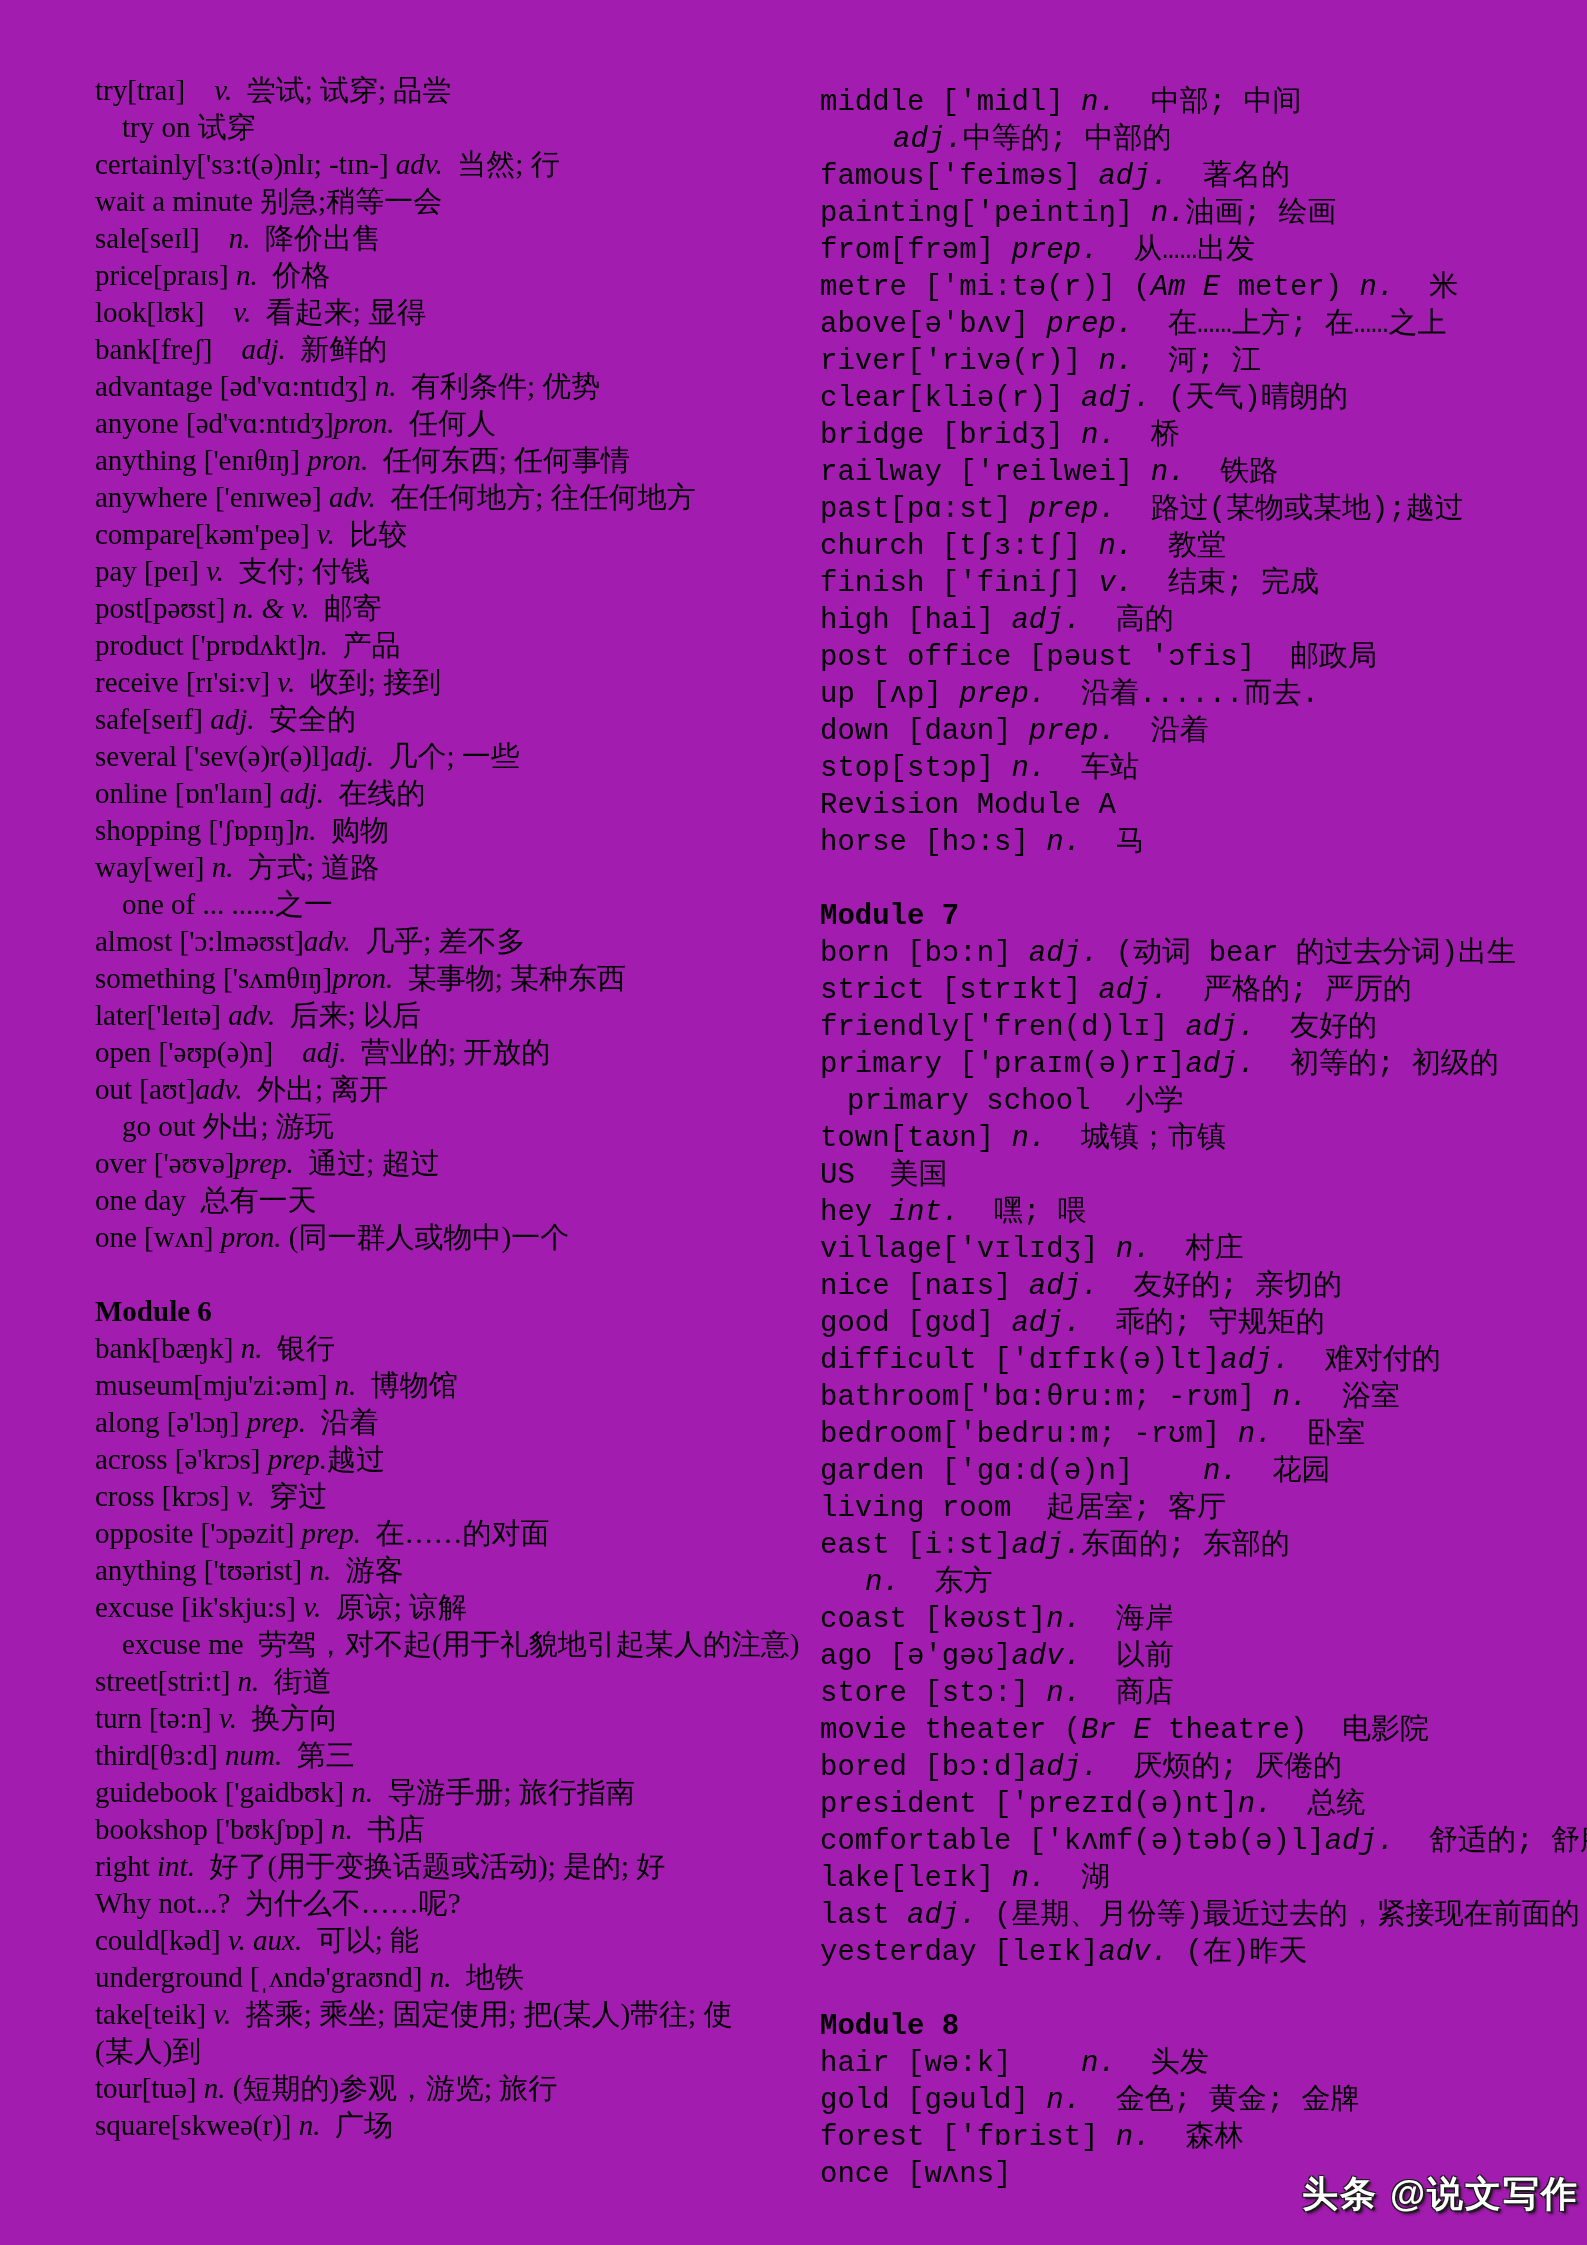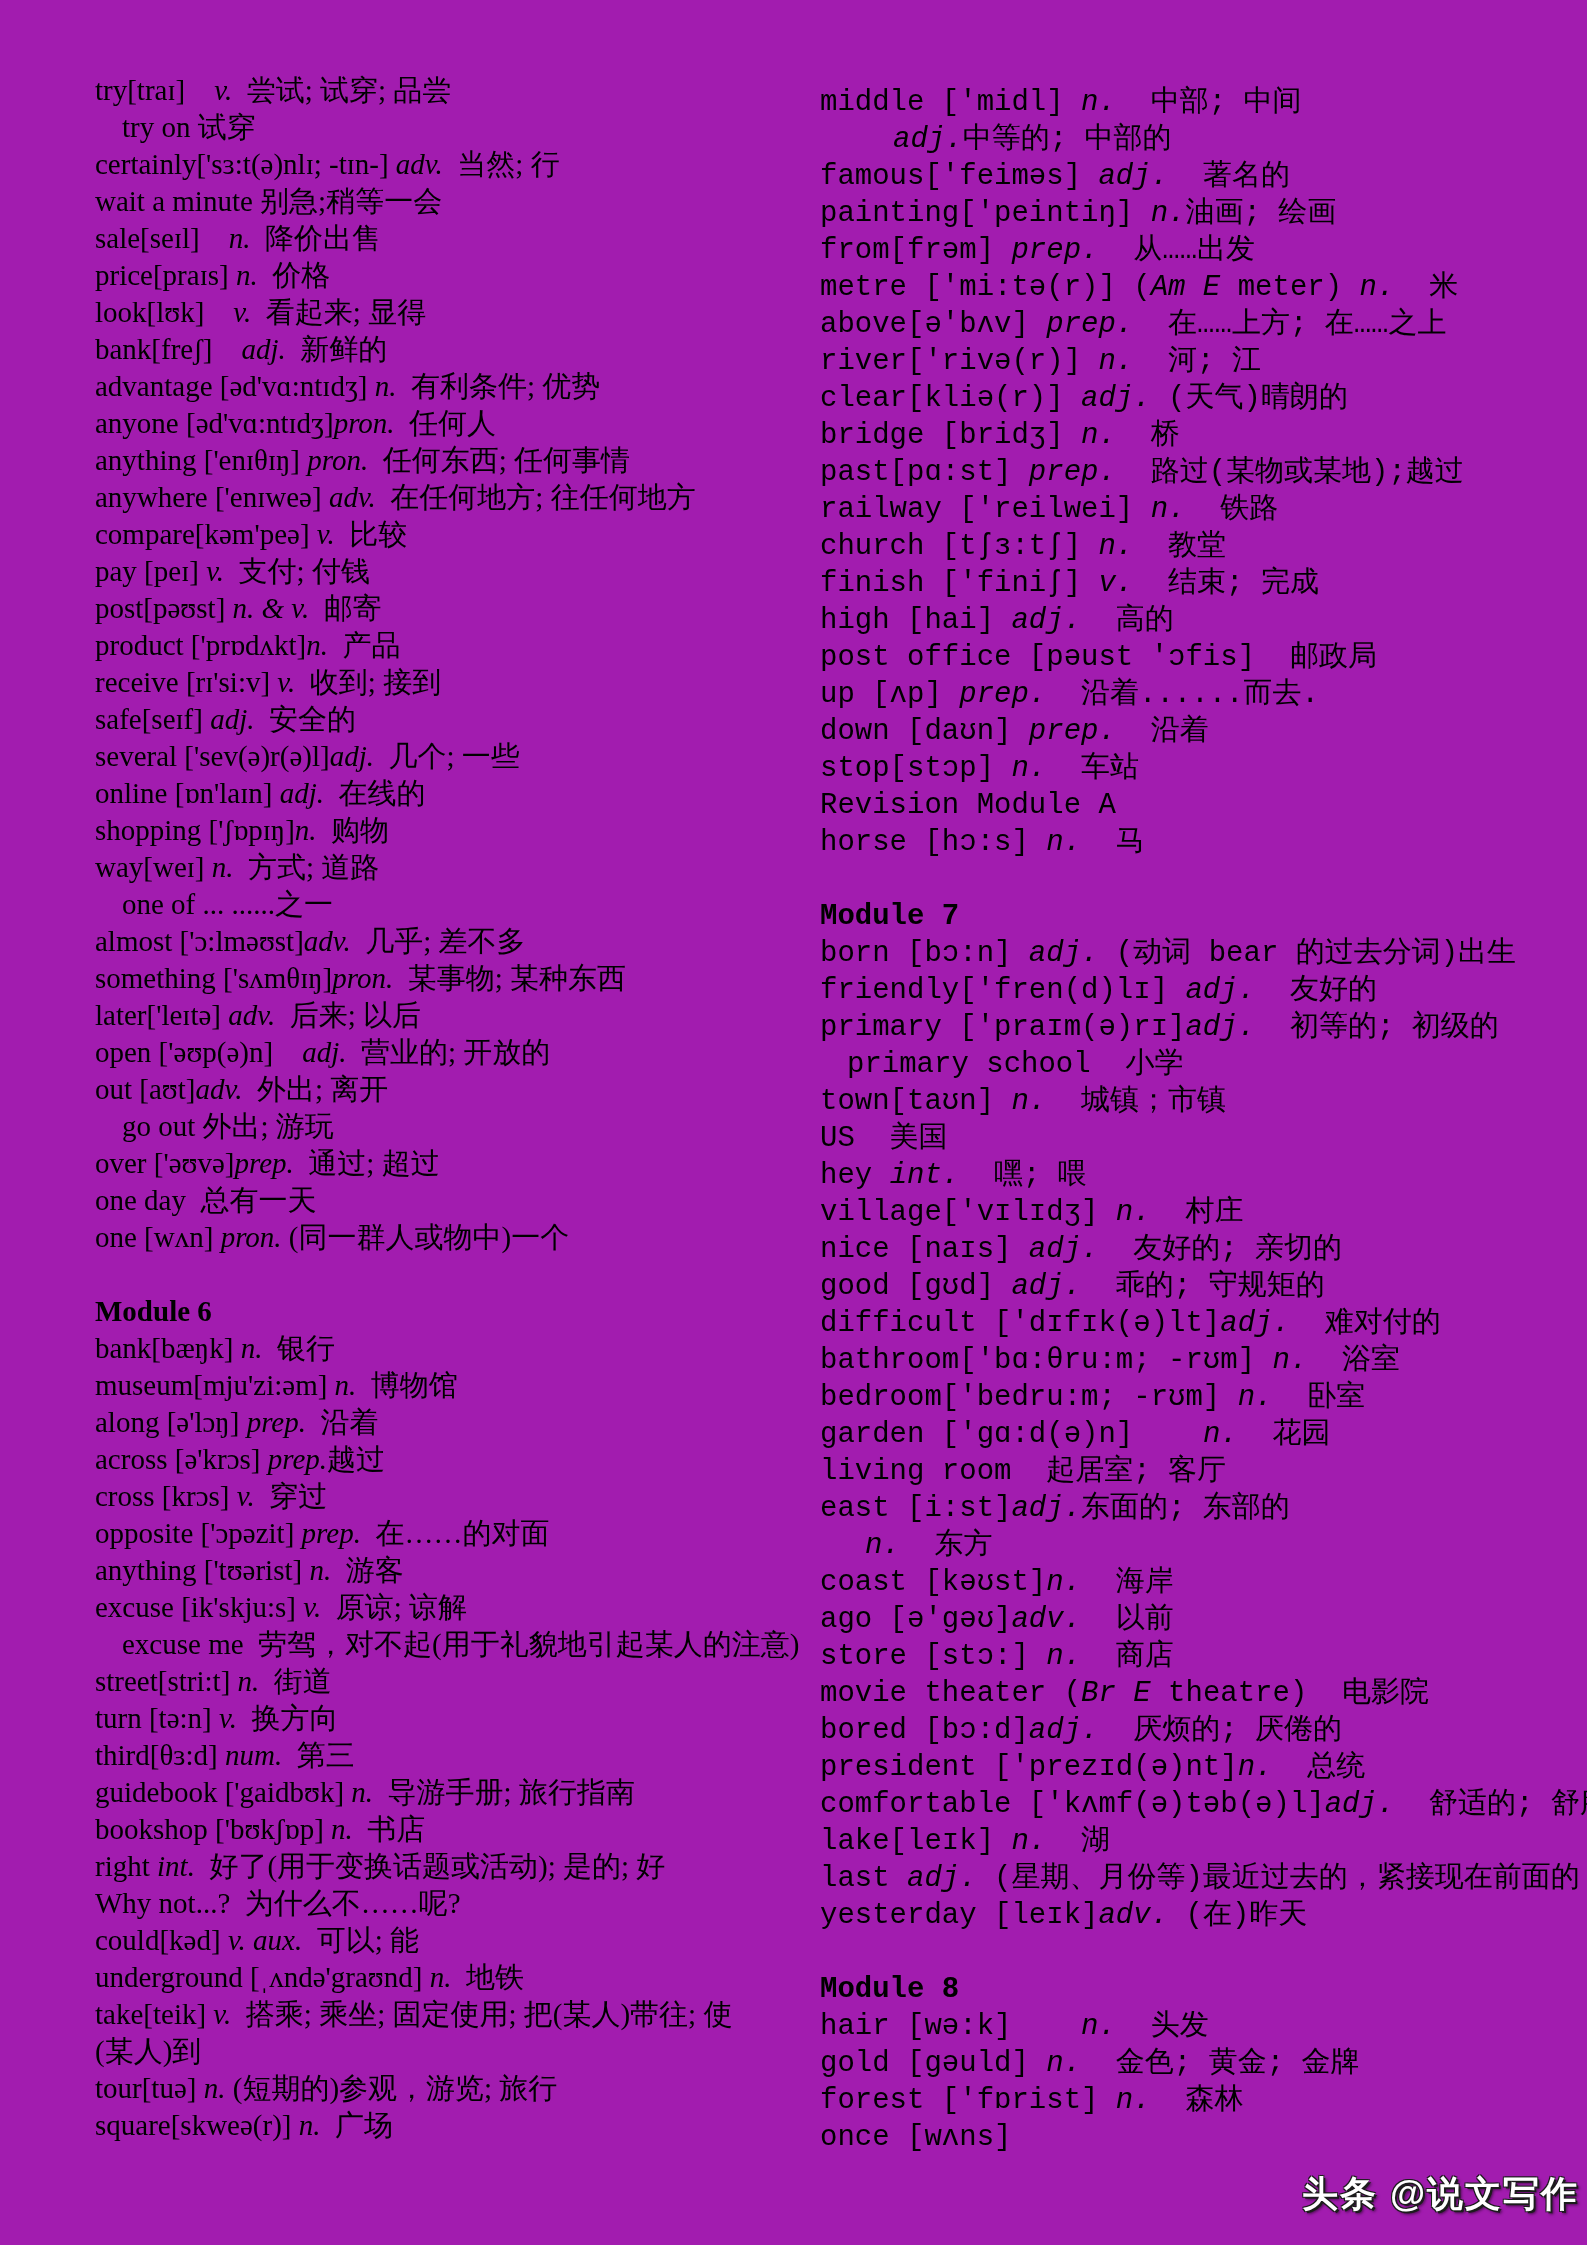--- a/index.html
+++ b/index.html
@@ -117,34 +117,35 @@
       <div class="line"><span>middle ['midl] </span><span class="pos">n.</span><span>  中部; 中间</span></div>
       <div class="line ind3"><span class="pos">adj.</span><span>中等的; 中部的</span></div>
       <div class="line"><span>famous['feiməs] </span><span class="pos">adj.</span><span>  著名的</span></div>
       <div class="line"><span>painting['peintiŋ] </span><span class="pos">n.</span><span>油画; 绘画</span></div>
       <div class="line"><span>from[frəm] </span><span class="pos">prep.</span><span>  从……出发</span></div>
       <div class="line"><span>metre ['mi:tə(r)] (</span><span class="pos">Am E</span><span> meter) </span><span class="pos">n.</span><span>  米</span></div>
       <div class="line"><span>above[ə'bʌv] </span><span class="pos">prep.</span><span>  在……上方; 在……之上</span></div>
       <div class="line"><span>river['rivə(r)] </span><span class="pos">n.</span><span>  河; 江</span></div>
       <div class="line"><span>clear[kliə(r)] </span><span class="pos">adj.</span><span> (天气)晴朗的</span></div>
       <div class="line"><span>bridge [bridʒ] </span><span class="pos">n.</span><span>  桥</span></div>
+      <div class="line"><span>railway ['reilwei] </span><span class="pos">n.</span><span>  铁路</span></div>
       <div class="line"><span>past[pɑ:st] </span><span class="pos">prep.</span><span>  路过(某物或某地);越过</span></div>
-      <div class="line"><span>railway ['reilwei] </span><span class="pos">n.</span><span>  铁路</span></div>
       <div class="line"><span>church [tʃɜ:tʃ] </span><span class="pos">n.</span><span>  教堂</span></div>
       <div class="line"><span>finish ['finiʃ] </span><span class="pos">v.</span><span>  结束; 完成</span></div>
       <div class="line"><span>high [hai] </span><span class="pos">adj.</span><span>  高的</span></div>
       <div class="line"><span>post office [pəust 'ɔfis]  邮政局</span></div>
       <div class="line"><span>up [ʌp] </span><span class="pos">prep.</span><span>  沿着......而去.</span></div>
       <div class="line"><span>down [daʊn] </span><span class="pos">prep.</span><span>  沿着</span></div>
       <div class="line"><span>stop[stɔp] </span><span class="pos">n.</span><span>  车站</span></div>
       <div class="line"><span>Revision Module A</span></div>
       <div class="line"><span>horse [hɔ:s] </span><span class="pos">n.</span><span>  马</span></div>
       <div class="line blank"></div>
       <div class="line bold"><span>Module 7</span></div>
       <div class="line"><span>born [bɔ:n] </span><span class="pos">adj.</span><span> (动词 bear 的过去分词)出生</span></div>
+      <div class="line"><span>strict [strɪkt] </span><span class="pos">adj.</span><span>  严格的; 严厉的</span></div>
       <div class="line"><span>friendly['fren(d)lɪ] </span><span class="pos">adj.</span><span>  友好的</span></div>
       <div class="line"><span>primary ['praɪm(ə)rɪ]</span><span class="pos">adj.</span><span>  初等的; 初级的</span></div>
       <div class="line ind1"><span>primary school  小学</span></div>
       <div class="line"><span>town[taʊn] </span><span class="pos">n.</span><span>  城镇；市镇</span></div>
       <div class="line"><span>US  美国</span></div>
       <div class="line"><span>hey </span><span class="pos">int.</span><span>  嘿; 喂</span></div>
       <div class="line"><span>village['vɪlɪdʒ] </span><span class="pos">n.</span><span>  村庄</span></div>
       <div class="line"><span>nice [naɪs] </span><span class="pos">adj.</span><span>  友好的; 亲切的</span></div>
       <div class="line"><span>good [gʊd] </span><span class="pos">adj.</span><span>  乖的; 守规矩的</span></div>
       <div class="line"><span>difficult ['dɪfɪk(ə)lt]</span><span class="pos">adj.</span><span>  难对付的</span></div>

